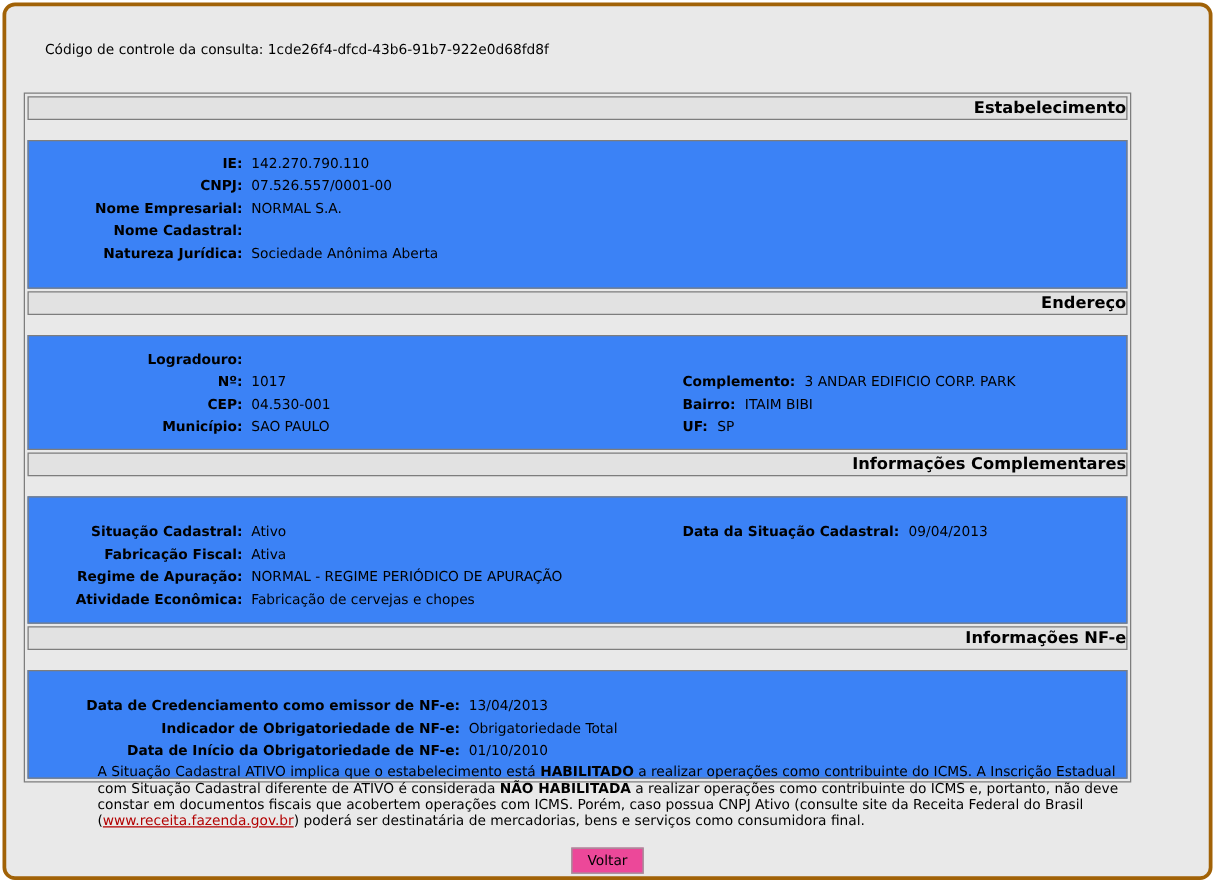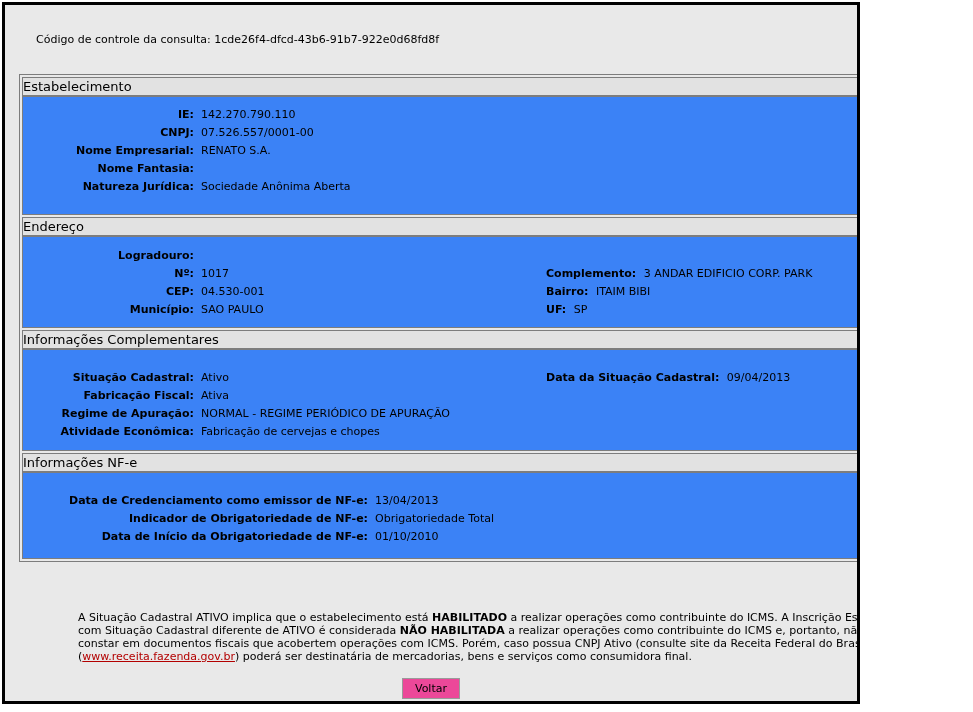--- a/index.html
+++ b/index.html
@@ -1,26 +1,26 @@
 <!DOCTYPE html>
 <html><head>
 <meta charset="utf-8">
 <style>
   * { margin:0; padding:0; box-sizing:border-box; }
   html,body { width:973px; height:712px; background:#ffffff;
               font-family:"DejaVu Sans", sans-serif; color:#000; }
-  .red-frame { position:absolute; left:2px; top:2px; width:858px; height:702px;
-               border:3px solid #000000; border-radius:0; background:#e9e9e9;
+  .red-frame { position:absolute; left:2px; top:2px; width:968px; height:702px;
+               border:3px solid #a16207; border-radius:10px; background:#e9e9e9;
                overflow:hidden; }
   .code-line { position:absolute; left:31px; top:28px; font-size:11px; }
   .main-box { position:absolute; left:14px; top:69px; width:886px;
               border:1px solid #7d7d7d; padding:2px; }
-  .sec-header { border:1px solid #7d7d7d; background:#e2e2e2; text-align:left;
-                font-size:13px; font-weight:normal; padding:2px 0; line-height:13px;
-                margin-bottom:0; }
+  .sec-header { border:1px solid #7d7d7d; background:#e2e2e2; text-align:right;
+                font-size:13px; font-weight:bold; padding:2px 0; line-height:13px;
+                margin-bottom:16px; }
   .sec-body { border:1px solid #7d7d7d; background:#3b82f6; margin-bottom:2px; }
   .sec-body.last { margin-bottom:0; }
   .b1 { padding:9px 0 18px 0; }
   .b2 { padding:10px 12px 8px 0; }
   .b3 { padding:19px 0 9px 0; }
   .b4 { padding:19px 0 12px 0; }
   .row { display:flex; line-height:18px; font-size:11px; position:relative; }
   .lbl { font-weight:bold; text-align:right; width:171px; flex:none; }
   .lbl-wide { font-weight:bold; text-align:right; width:345px; flex:none; }
   .val { margin-left:7px; white-space:nowrap; }
@@ -51,24 +51,24 @@
       <div class="row">
         <span class="lbl">IE:</span>
         <span class="val">142.270.790.110</span>
       </div>
       <div class="row">
         <span class="lbl">CNPJ:</span>
         <span class="val">07.526.557/0001-00</span>
       </div>
       <div class="row">
         <span class="lbl">Nome Empresarial:</span>
-        <span class="val">RENATO S.A.</span>
+        <span class="val">NORMAL S.A.</span>
       </div>
       <div class="row">
-        <span class="lbl">Nome Fantasia:</span>
+        <span class="lbl">Nome Cadastral:</span>
         <span class="val"></span>
       </div>
       <div class="row">
         <span class="lbl">Natureza Jurídica:</span>
         <span class="val">Sociedade Anônima Aberta</span>
       </div>
     </div>
 
     <div class="sec-header">Endereço</div>
     <div class="sec-body b2">

